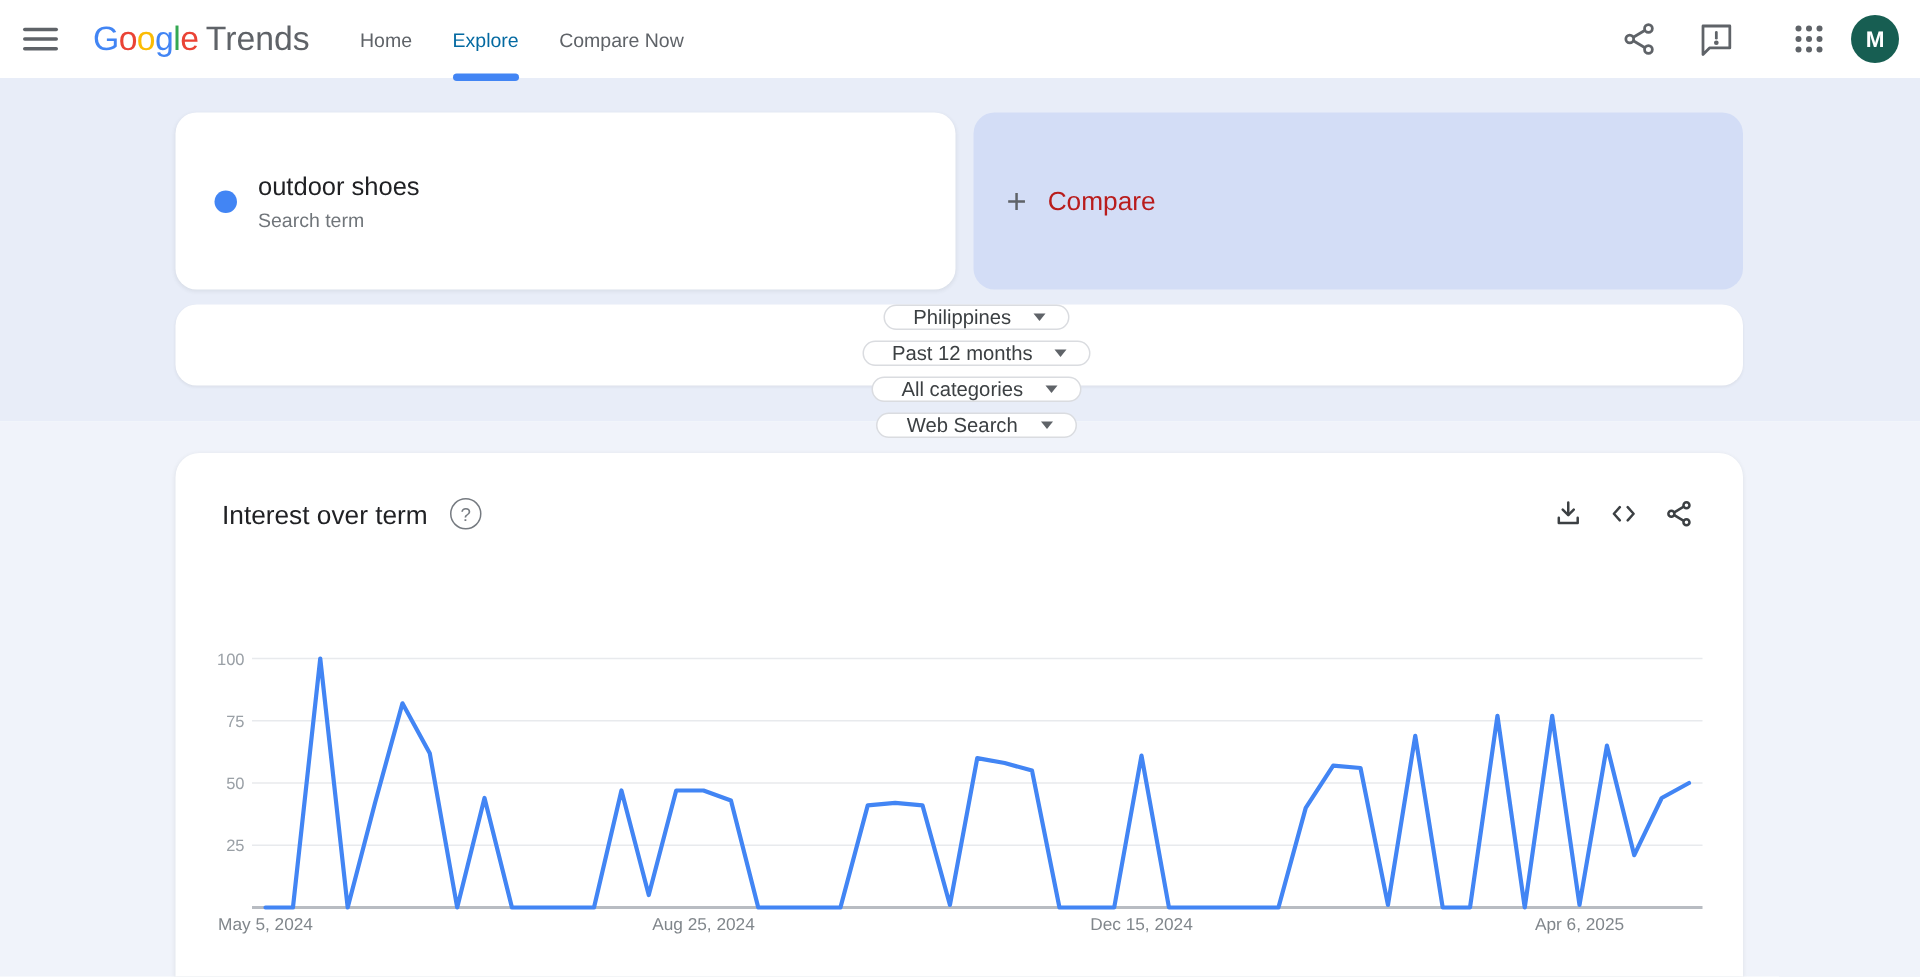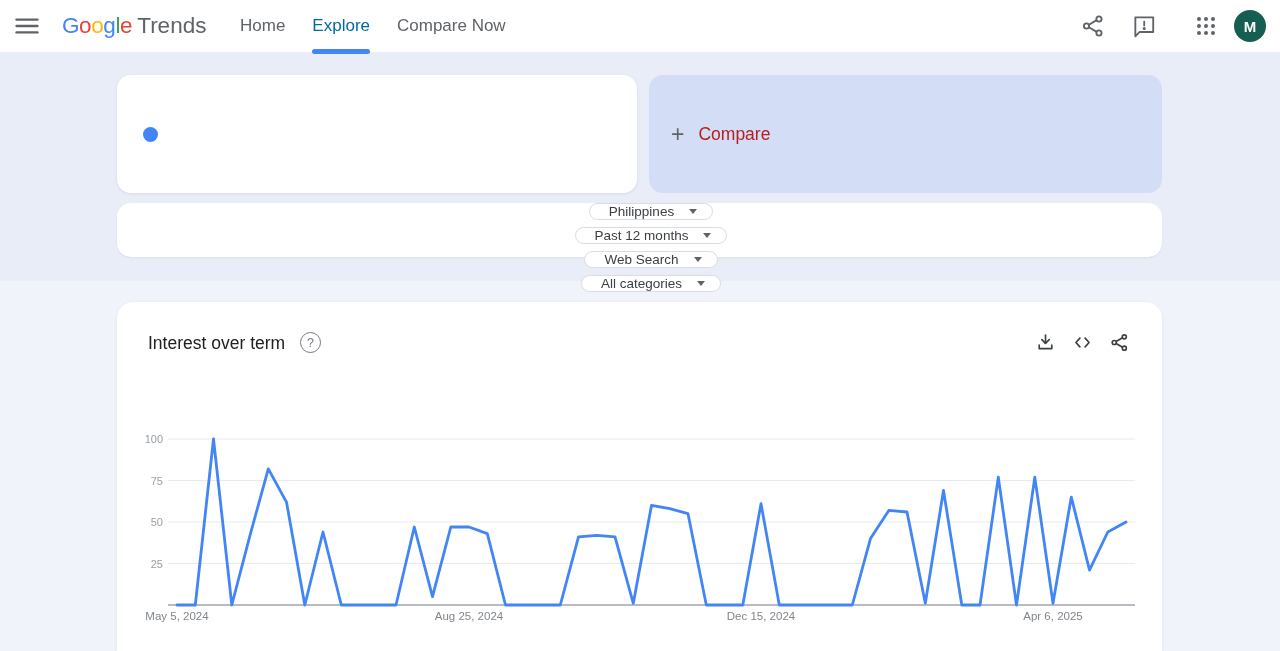--- a/index.html
+++ b/index.html
@@ -8,21 +8,21 @@
 
   
   .topbar { position:absolute; left:0; top:0; width:1016px; height:52px; background:#fff; z-index:5; }
   .menu-btn { position:absolute; left:13px; top:12px; width:28px; height:28px; cursor:pointer; }
   .logo { position:absolute; left:62px; top:0; height:52px; display:flex; align-items:center;
     font-size:22.5px; letter-spacing:-0.4px; }
   .logo .l-b{color:#4285F4}.logo .l-r{color:#EA4335}.logo .l-y{color:#FBBC05}.logo .l-g{color:#34A853}
   .logo .product { color:#5f6368; margin-left:5px; letter-spacing:0; }
   .nav { position:absolute; left:240px; top:0; height:52px; display:flex; gap:27px; }
   .nav-item { position:relative; height:52px; display:flex; align-items:center;
-    font-size:17px; color:#5f6368; cursor:pointer; }
+    font-size:13px; color:#5f6368; cursor:pointer; }
   .nav-item.active { color:#0369a1; }
   .nav-underline { position:absolute; left:0; right:0; bottom:-2px; height:5px;
     background:#4285f4; border-radius:5px; }
   .tb-icon { position:absolute; top:13px; width:26px; height:26px; cursor:pointer; }
   .avatar { position:absolute; left:1234px; top:10px; width:32px; height:32px; border-radius:50%;
     background:#175e52; color:#fff; font-size:15px; font-weight:bold;
     display:flex; align-items:center; justify-content:center; cursor:pointer; }
 
   
   .hero { position:absolute; left:0; top:52px; width:1280px; height:229px; background:#e8edf8; }
@@ -118,42 +118,46 @@
       </svg>
   </div>
   <div class="avatar">M</div>
 </div>
 
 <div class="hero"></div>
 <div class="lower"></div>
 
 <div class="term-card">
   <div class="term-dot"></div>
+  <div class="term-texts">
+    <div class="term-title">outdoor shoes</div>
+    <div class="term-sub">Search term</div>
+  </div>
 </div>
 
 <div class="compare-card">
   <div class="plus-icon">+</div>
   <div class="compare-label">Compare</div>
 </div>
 
 <div class="filter-bar">
   <div class="pill">
     <span>Philippines</span>
     <span class="caret"></span>
   </div>
   <div class="pill">
     <span>Past 12 months</span>
     <span class="caret"></span>
   </div>
   <div class="pill">
+    <span>All categories</span>
+    <span class="caret"></span>
+  </div>
+  <div class="pill">
     <span>Web Search</span>
-    <span class="caret"></span>
-  </div>
-  <div class="pill">
-    <span>All categories</span>
     <span class="caret"></span>
   </div>
 </div>
 
 <div class="chart-card">
   <div class="chart-header">
     <div class="chart-title">Interest over term</div>
     <div class="help-icon">?</div>
     <div class="chart-actions">
       <div class="act">

